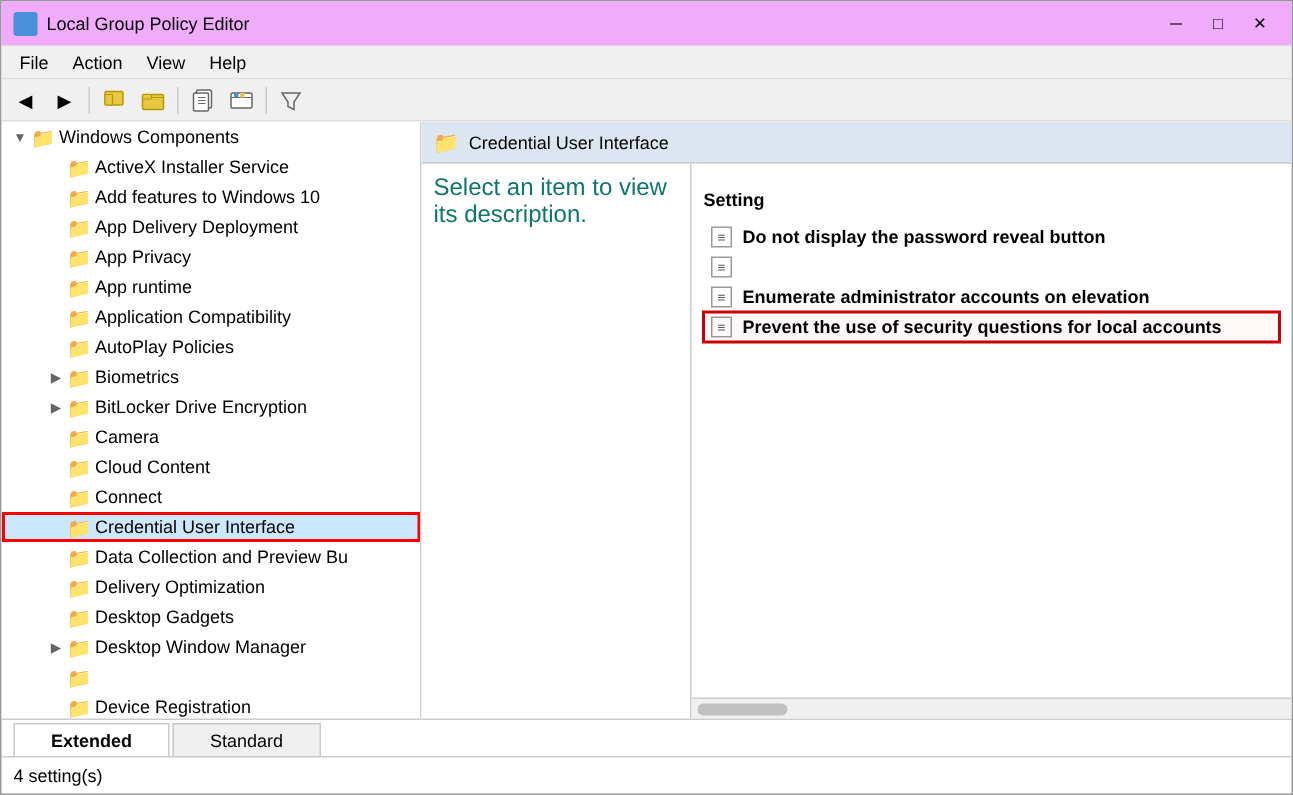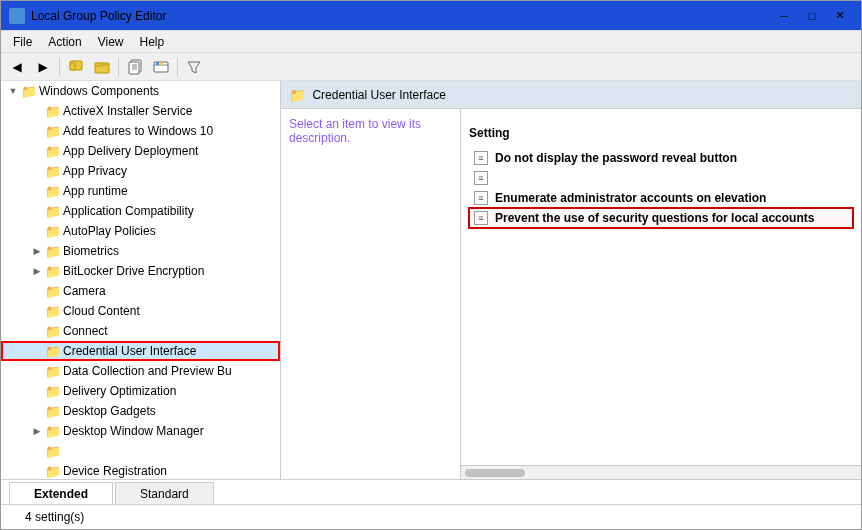--- a/index.html
+++ b/index.html
@@ -16,21 +16,21 @@
     .window {
       width: 862px;
       height: 530px;
       background: #fff;
       border: 1px solid #999;
       display: flex;
       flex-direction: column;
     }
 
     .title-bar {
-      background: #1d4ed8;
+      background: #f0abfc;
       border-bottom: 1px solid #ddd;
       display: flex;
       align-items: center;
       padding: 4px 8px;
       height: 30px;
       justify-content: space-between;
     }
 
     .title-bar-left {
       display: flex;
@@ -210,22 +210,22 @@
     .right-content {
       display: flex;
       flex: 1;
       overflow: hidden;
     }
 
     .description-panel {
       width: 180px;
       padding: 8px;
       border-right: 1px solid #ccc;
-      font-size: 12px;
-      color: #8b5cf6;
+      font-size: 16px;
+      color: #0f766e;
     }
 
     .settings-panel {
       flex: 1;
       padding: 15px 8px;
       overflow-y: auto;
     }
 
     .settings-header {
       font-size: 12px;
@@ -305,21 +305,21 @@
     }
 
     .tab.active {
       background: #fff;
       font-weight: 600;
     }
 
     .status-bar {
       display: flex;
       align-items: center;
-      padding: 2px 24px;
+      padding: 2px 8px;
       height: 24px;
       font-size: 12px;
     }
 
     .right-bottom {
       border-top: 1px solid #ccc;
       height: 14px;
       display: flex;
       align-items: center;
       padding: 0 4px;

